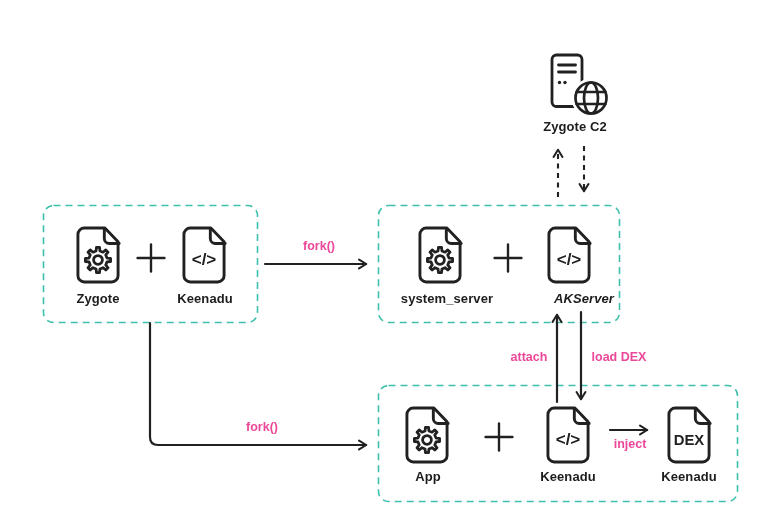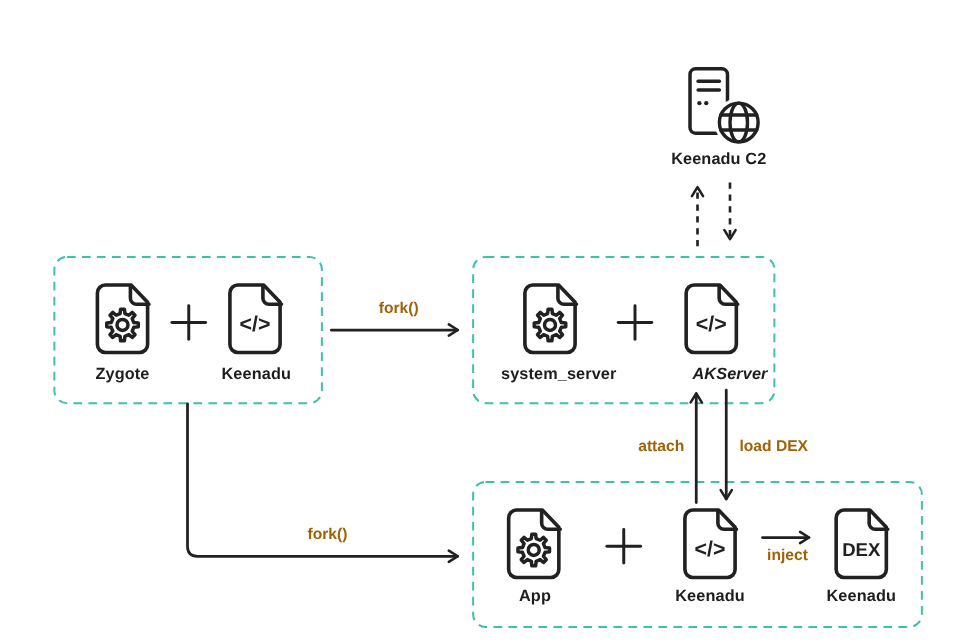--- a/index.html
+++ b/index.html
@@ -8,21 +8,21 @@
     font-family:"Liberation Sans", sans-serif;color:#1d1d1f;
   }
   .overlay{position:absolute;left:0;top:0;width:766px;height:515px;}
   .abs{position:absolute;}
   .node-label{
     position:absolute;width:140px;margin-left:-70px;text-align:center;
     font-size:13px;font-weight:700;color:#1d1d1f;letter-spacing:.1px;
   }
   .edge-label{
     position:absolute;width:120px;margin-left:-60px;text-align:center;
-    font-size:12.5px;font-weight:700;color:#a16207;
+    font-size:12.5px;font-weight:700;color:#ec4899;
   }
   .symdefs{position:absolute;width:0;height:0;overflow:hidden;}
 </style>
 </head>
 <body>
 
 <svg class="symdefs" aria-hidden="true">
   <defs>
     <symbol id="sym-file-gear" viewBox="0 0 24 24">
       <g fill="none" stroke="#212121" stroke-width="1.05" stroke-linecap="round" stroke-linejoin="round">
@@ -95,21 +95,21 @@
     <circle cx="10.5" cy="30.5" r="1.7" fill="#212121"></circle>
     <circle cx="16" cy="30.5" r="1.7" fill="#212121"></circle>
     <circle cx="42" cy="46" r="19.5" fill="#ffffff"></circle>
     <g fill="none" stroke="#212121" stroke-width="2.7" stroke-linecap="round">
       <circle cx="42" cy="46" r="15.5"></circle>
       <path d="M27.6 40 H56.4"></path>
       <path d="M27.6 52 H56.4"></path>
       <ellipse cx="42" cy="46" rx="7" ry="15.5"></ellipse>
     </g>
   </svg>
-  <div class="node-label" style="left:575px;top:119px;">Keenadu C2</div>
+  <div class="node-label" style="left:575px;top:119px;">Zygote C2</div>
 
   <svg class="abs" style="left:65px;top:222px;" width="66" height="66">
       <use href="#sym-file-gear"></use>
     </svg>
   <svg class="abs" style="left:132px;top:239px;" width="38" height="38">
       <use href="#sym-plus"></use>
     </svg>
   <svg class="abs" style="left:171px;top:222px;" width="66" height="66">
       <use href="#sym-file-code"></use>
     </svg>

